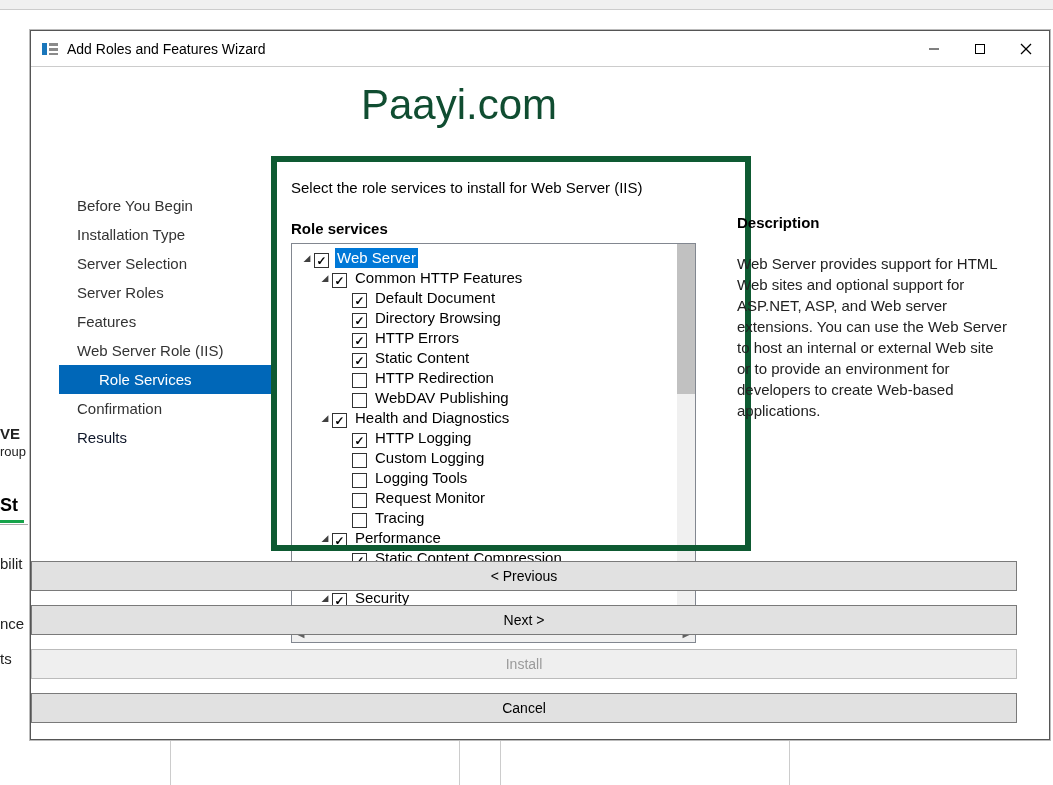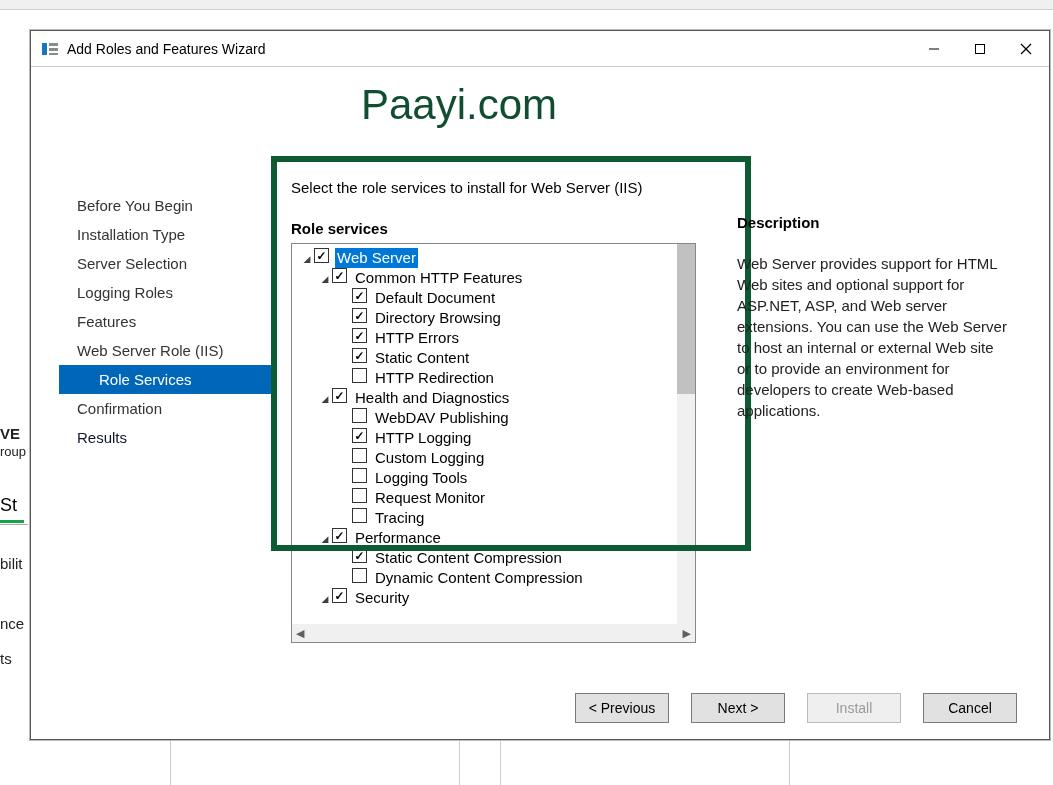--- a/index.html
+++ b/index.html
@@ -1,19 +1,19 @@
 <!DOCTYPE html>
 <html><head>
 <meta charset="utf-8">
 <style>
   * { box-sizing: border-box; font-family: "Segoe UI", Arial, sans-serif; }
   html, body { margin:0; padding:0; background:#f8f8f8; }
   .browser-bar { height:10px; border-bottom:1px solid #ccc; background:#f0f0f0;}
   .viewport { width:1053px; height:785px; position:relative; overflow:hidden; background:#fff; }
-  .bg-status { position:absolute; left:0; top:495px; font-size:18px; font-weight:400;}
+  .bg-status { position:absolute; left:0; top:495px; font-size:18px; font-weight:700;}
   .bg-status-rule { position:absolute; left:0; top:520px; width:24px; height:3px; background:#16a34a;}
   .bg-line { position:absolute; left:0; top:524px; width:28px; height:1px; background:#aaa;}
   .bg-text { position:absolute; left:0; font-size:15px; color:#222;}
   .bg-box1 { position:absolute; left:170px; top:735px; width:290px; height:60px; border:1px solid #ccc; border-bottom:none;}
   .bg-box2 { position:absolute; left:500px; top:735px; width:290px; height:60px; border:1px solid #ccc; border-bottom:none;}
 
   .dialog { position:absolute; left:30px; top:30px; width:1020px; height:710px; background:#fff; border:1px solid #555; box-shadow:0 0 0 1px #bbb; }
   .titlebar { height:36px; display:flex; align-items:center; padding:0 0 0 10px; border-bottom:1px solid #ccc; }
   .titlebar .icon-sm { width:18px; height:18px; margin-right:8px; }
   .titlebar .title { font-size:14px; color:#000; flex:1;}
@@ -35,37 +35,37 @@
   .main { position:absolute; left:260px; top:148px; width:440px; }
   .instr { font-size:15px; color:#000; margin-bottom:24px; padding-left:0px;}
   .section-label { font-size:15px; font-weight:600; margin-bottom:6px;}
 
   .tree-container { position:relative; width:405px; height:400px; border:1px solid #828790; overflow:hidden;}
   .tree-scroll-v { position:absolute; right:0; top:0; width:18px; height:382px; background:#f0f0f0;}
   .tree-scroll-v::before { content:""; position:absolute; top:0; left:0; width:18px; height:150px; background:#c1c1c1; }
   .tree-scroll-h { position:absolute; left:0; bottom:0; width:100%; height:18px; background:#f0f0f0; display:flex; align-items:center; justify-content:space-between;}
   .tree-scroll-h span { color:#606060; font-size:11px; padding:0 4px;}
   .tree { position:absolute; left:0; top:0; right:18px; bottom:18px; overflow:hidden; font-size:15px; line-height:20px; padding:4px 2px;}
-  .tree-row { display:flex; align-items:flex-start; height:20px; white-space:nowrap;}
+  .tree-row { display:flex; align-items:flex-end; height:20px; white-space:nowrap;}
   .caret { width:14px; text-align:center; color:#404040; font-size:11px; cursor:default;}
   .caret.down::before{content:"◢"; font-size:9px; color:#404040;}
   .caret.none{visibility:hidden;}
   .chk { width:15px; height:15px; border:1px solid #333; margin-right:6px; display:flex; align-items:center; justify-content:center; font-size:12px; line-height:12px; }
   .chk.checked::after{content:"✓"; font-weight:bold; color:#000;}
   .lbl { padding:0 2px;}
   .lbl.sel { background:#0078d7; color:#fff;}
   .d1{padding-left:6px;} .d2{padding-left:24px;} .d3{padding-left:44px;}
 
   .green-box { position:absolute; left:240px; top:125px; width:480px; height:395px; border:6px solid #0e5a32; pointer-events:none;}
 
   .desc { position:absolute; left:706px; top:183px; width:272px;}
   .desc h4 { font-size:15px; font-weight:600; margin:0 0 22px 0;}
   .desc p { font-size:15px; color:#222; margin:0; line-height:21px;}
 
-  .buttons { position:absolute; left:0; bottom:16px; width:100%; display:flex; justify-content:flex-end; gap:22px; padding-right:32px;}
+  .buttons { position:absolute; left:0; bottom:16px; width:100%; display:flex; justify-content:flex-end; gap:14px; padding-right:32px;flex-direction:column;}
   .btn { min-width:94px; height:30px; border:1px solid #7a7a7a; background:#e1e1e1; font-size:14px; color:#000; padding:0 12px; cursor:default;}
   .btn.disabled { color:#9a9a9a; border-color:#bbb; background:#efefef;}
 </style>
 </head>
 <body>
 
 <div class="viewport">
   <div class="browser-bar"></div>
 
   <div class="bg-text" style="top:425px; font-weight:700;">VE</div>
@@ -109,21 +109,21 @@
           </div>
       </div>
     </div>
 
     <div class="watermark">Paayi.com</div>
 
     <div class="sidebar" id="sidebar">
         <div class="step">Before You Begin</div>
         <div class="step">Installation Type</div>
         <div class="step">Server Selection</div>
-        <div class="step">Logging Roles</div>
+        <div class="step">Server Roles</div>
         <div class="step">Features</div>
         <div class="step">Web Server Role (IIS)</div>
         <div class="step active indent">Role Services</div>
         <div class="step">Confirmation</div>
         <div class="step disabled">Results</div>
       </div>
 
     <div class="main">
       <div class="instr">Select the role services to install for Web Server (IIS)</div>
       <div class="section-label">Role services</div>
@@ -157,29 +157,29 @@
             <div class="tree-row d3">
               <span class="caret none"></span>
               <span class="chk checked"></span>
               <span class="lbl">Static Content</span>
             </div>
             <div class="tree-row d3">
               <span class="caret none"></span>
               <span class="chk"></span>
               <span class="lbl">HTTP Redirection</span>
             </div>
+            <div class="tree-row d3">
+              <span class="caret none"></span>
+              <span class="chk"></span>
+              <span class="lbl">WebDAV Publishing</span>
+            </div>
             <div class="tree-row d2">
               <span class="caret down"></span>
               <span class="chk checked"></span>
               <span class="lbl">Health and Diagnostics</span>
-            </div>
-            <div class="tree-row d3">
-              <span class="caret none"></span>
-              <span class="chk"></span>
-              <span class="lbl">WebDAV Publishing</span>
             </div>
             <div class="tree-row d3">
               <span class="caret none"></span>
               <span class="chk checked"></span>
               <span class="lbl">HTTP Logging</span>
             </div>
             <div class="tree-row d3">
               <span class="caret none"></span>
               <span class="chk"></span>
               <span class="lbl">Custom Logging</span>

